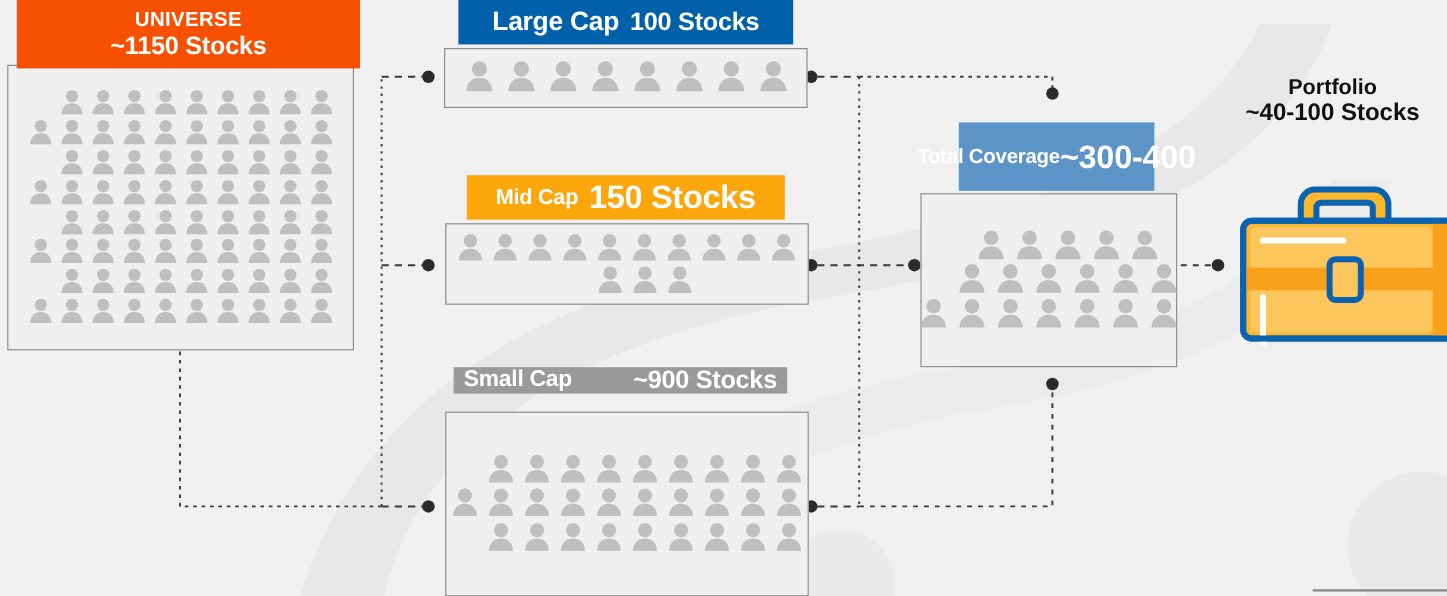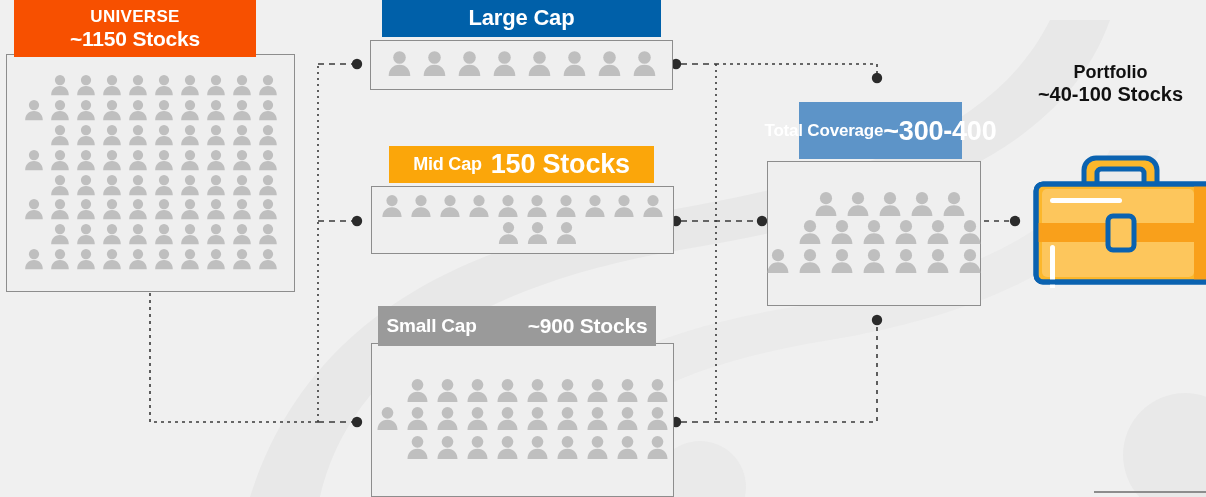--- a/index.html
+++ b/index.html
@@ -32,21 +32,21 @@
     justify-content:center;
     line-height:1.12;
     white-space:nowrap;
     letter-spacing:-0.2px;
   }
   .chip .l1{font-weight:bold;}
   .chip .l2{font-weight:bold;}
 
   
   #universe-chip{
-    left:14px;top:0px;width:242px;height:57px;
+    left:14px;top:0px;width:286px;height:57px;
     background:#f75000;
     flex-direction:column;
     justify-content:center;
   }
   #universe-chip .l1{font-size:17px;letter-spacing:0.3px;}
   #universe-chip .l2{font-size:21px;margin-top:1px;}
 
   
   #largecap-chip{
     left:382px;top:0px;width:279px;height:37px;
@@ -60,21 +60,21 @@
   #midcap-chip{
     left:389px;top:146px;width:265px;height:37px;
     background:#fba60a;
     gap:9px;
   }
   #midcap-chip .l1{font-size:18px;}
   #midcap-chip .l2{font-size:27px;}
 
   
   #smallcap-chip{
-    left:378px;top:306px;width:278px;height:40px;
+    left:378px;top:306px;width:278px;height:22px;
     background:#9a9a9a;
     gap:11px;
   }
   #smallcap-chip .l1{font-size:19px;}
   #smallcap-chip .l2{font-size:21px;margin-left:40px;}
 
   
   #coverage-chip{
     left:799px;top:102px;width:163px;height:57px;
     background:#5d94c8;
@@ -531,20 +531,21 @@
           </svg>
           <svg class="person" viewBox="0 0 24 26" width="27" height="29.25">
             <circle cx="12" cy="6.6" r="5.6"></circle>
             <path d="M12 13.2c-6.1 0-9.6 4.4-9.6 9.9h19.2c0-5.5-3.5-9.9-9.6-9.9z"></path>
           </svg>
         </div>
       </div>
   </div>
   <div class="chip" id="largecap-chip">
     <span class="l1">Large Cap</span>
+    <span class="l2">100 Stocks</span>
   </div>
 
   <div class="node-box" id="midcap-box">
     <div class="crowd">
         <div class="crowd-row" style="gap:5px;margin-top:0px;transform:translateX(0px)">
           <svg class="person" viewBox="0 0 24 26" width="24" height="26">
             <circle cx="12" cy="6.6" r="5.6"></circle>
             <path d="M12 13.2c-6.1 0-9.6 4.4-9.6 9.9h19.2c0-5.5-3.5-9.9-9.6-9.9z"></path>
           </svg>
           <svg class="person" viewBox="0 0 24 26" width="24" height="26">

